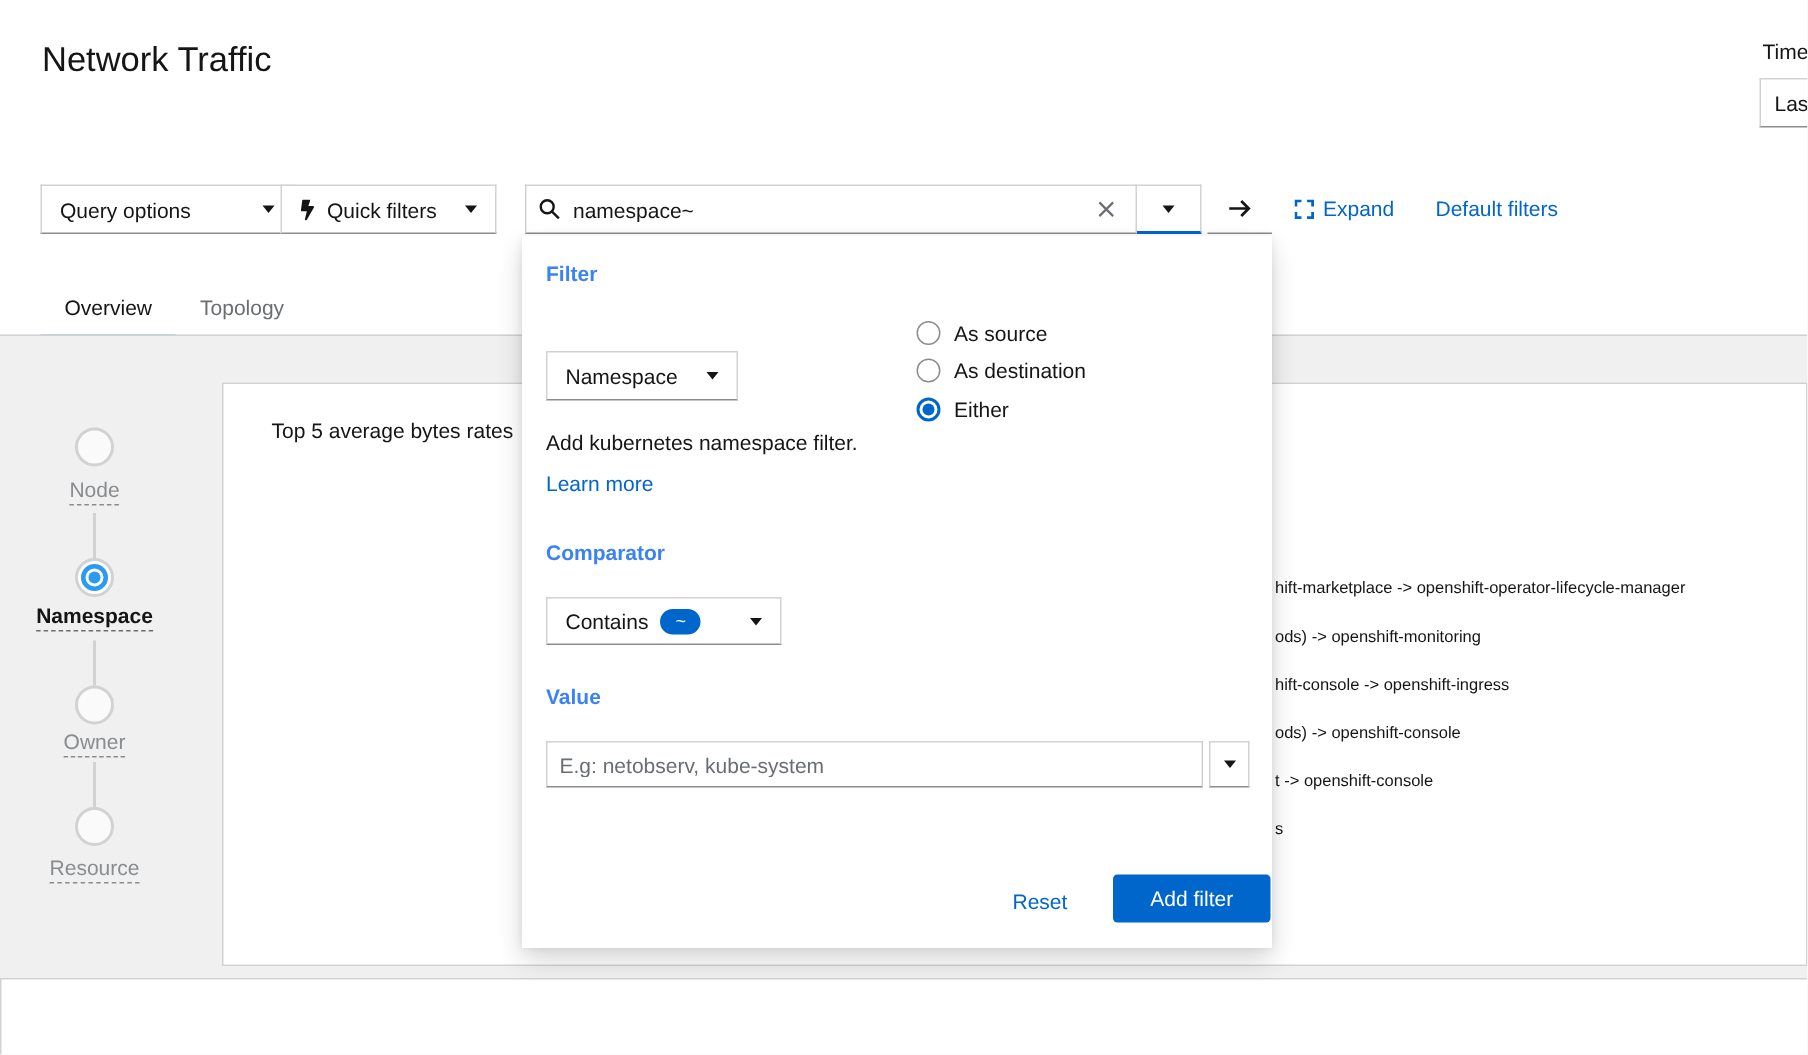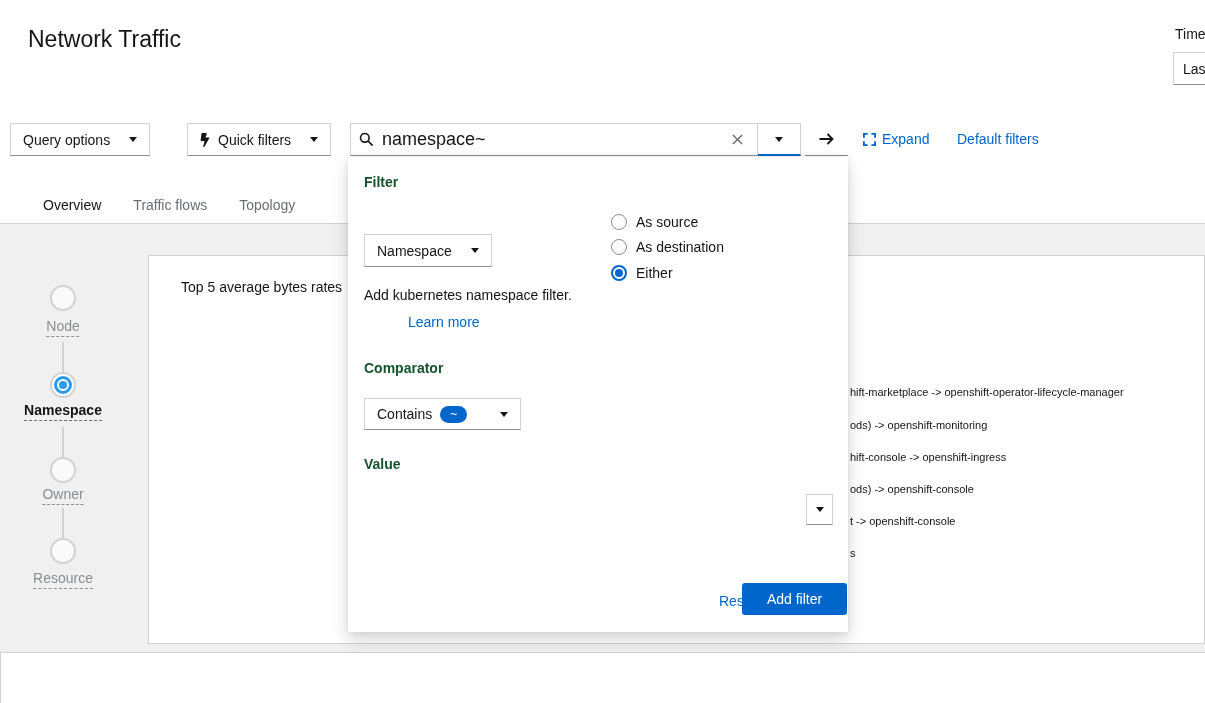--- a/index.html
+++ b/index.html
@@ -11,27 +11,27 @@
   .page-title { position:absolute; left:28px; top:26px; font-size:23px; font-weight:500; color:#151515;text-align:right; }
   .time-label { position:absolute; left:1175px; top:26px; font-size:14px; color:#151515; }
   .time-select { position:absolute; left:1173px; top:52px; width:110px; height:33px; background:#fff;
     border:1px solid #d2d2d2; border-bottom-color:#8a8d90; display:flex; align-items:center; padding:0 9px; cursor:pointer; }
 
   
   .select-box { position:absolute; top:123px; height:33px; background:#fff; border:1px solid #d2d2d2;
     border-bottom-color:#8a8d90; display:flex; align-items:center; padding:0 12px; gap:8px; cursor:pointer; }
   .select-box .grow { flex:1; }
   .caret { width:0; height:0; border-left:4px solid transparent; border-right:4px solid transparent; border-top:5px solid #151515; }
-  .qo { left:10px; width:140px; }
+  .qo { left:27px; width:169px; }
   .qf { left:187px; width:144px; justify-content:flex-start; }
   .qf .caret { margin-left:auto; }
 
   .search-box { position:absolute; left:350px; top:123px; width:408px; height:33px; background:#fff;
     border:1px solid #d2d2d2; border-bottom-color:#8a8d90; display:flex; align-items:center; padding:0 8px; gap:8px; }
-  .search-box input { border:none; outline:none; flex:1; font-size:18px; color:#151515; font-family:inherit; background:transparent; }
+  .search-box input { border:none; outline:none; flex:1; font-size:14px; color:#151515; font-family:inherit; background:transparent; }
   .icon-btn { background:none; border:none; cursor:pointer; display:flex; align-items:center; padding:2px 6px; }
   .search-caret-btn { position:absolute; left:758px; top:123px; width:43px; height:33px; background:#fff;
     border:1px solid #d2d2d2; border-left:none; border-bottom:2px solid #0066cc; display:flex; align-items:center; justify-content:center; cursor:pointer; }
   .search-go-btn { position:absolute; left:805px; top:123px; width:43px; height:33px; background:#fff;
     border:none; border-bottom:1px solid #8a8d90; display:flex; align-items:center; justify-content:center; cursor:pointer; }
   .link-btn { background:none; border:none; color:#0066cc; font-size:14px; cursor:pointer; font-family:inherit; display:flex; align-items:center; gap:6px; }
   .expand-btn { position:absolute; left:863px; top:131px; }
   .default-filters-btn { position:absolute; left:957px; top:131px;align-items:center; }
 
   
@@ -60,29 +60,29 @@
   .legend-line { position:absolute; left:701px; font-size:11px; color:#151515; white-space:nowrap; cursor:pointer; }
 
   
   .summary-bar { position:absolute; left:0; top:652px; width:1205px; height:51px; background:#fff;
     border-top:1px solid #d2d2d2; border-left:1px solid #d2d2d2; z-index:5; }
   .s-icon { display:flex; align-items:center; }
 
   
   .filter-popup { position:absolute; left:348px; top:157px; width:500px; height:475px; background:#fff; z-index:10;
     box-shadow:0 8px 16px rgba(3,3,3,0.16), 0 0 6px rgba(3,3,3,0.08); }
-  .fp-heading { position:absolute; font-size:14px; font-weight:700; color:#14532d; }
+  .fp-heading { position:absolute; font-size:14px; font-weight:700; color:#3b82f6; }
   .fp-select { position:absolute; background:#fff; border:1px solid #d2d2d2; border-bottom-color:#8a8d90;
     display:flex; align-items:center; padding:0 12px; gap:8px; cursor:pointer; }
   .fp-radio-row { position:absolute; left:263px; display:flex; align-items:center; gap:9px; cursor:pointer; }
   .radio { width:16px; height:16px; border-radius:50%; border:1px solid #8a8d90; background:#fff; flex:0 0 auto; }
   .radio.checked { border:2px solid #0066cc; display:flex; align-items:center; justify-content:center; }
   .radio.checked::after { content:""; width:8px; height:8px; border-radius:50%; background:#0066cc; }
   .fp-text { position:absolute; font-size:14px; color:#151515; }
-  .fp-link { position:absolute; font-size:14px; color:#0066cc; cursor:pointer; background:none; border:none; font-family:inherit;margin-left:44px; }
+  .fp-link { position:absolute; font-size:14px; color:#0066cc; cursor:pointer; background:none; border:none; font-family:inherit; }
   .comp-badge { background:#0066cc; color:#fff; border-radius:9px; padding:2px 10px; font-size:12px; line-height:13px; }
   .value-input { position:absolute; left:16px; top:337px; width:438px; height:31px; border:1px solid #d2d2d2;
     border-bottom-color:#8a8d90; padding:0 8px; font-size:14px; font-family:inherit; color:#151515; outline:none; }
   .value-input::placeholder { color:#6a6e73; }
   .value-caret-btn { position:absolute; left:458px; top:337px; width:27px; height:31px; background:#fff;
     border:1px solid #d2d2d2; border-bottom-color:#8a8d90; display:flex; align-items:center; justify-content:center; cursor:pointer; }
   .reset-btn { position:absolute; left:327px; top:436px; }
   .add-filter-btn { position:absolute; left:394px; top:426px; width:105px; height:32px; background:#0066cc; color:#fff;
     border:none; border-radius:3px; font-size:14px; font-family:inherit; cursor:pointer; }
 </style>
@@ -142,21 +142,20 @@
         </svg>
     </span>
     <span>Expand</span>
   </button>
   <button class="link-btn default-filters-btn">
     <span>Default filters</span>
   </button>
 
   <div class="tabs">
     <div class="tab active">Overview</div>
-    <div class="tab">Traffic flows</div>
     <div class="tab">Topology</div>
   </div>
 
   <div class="content-bg"></div>
 
   <div class="stepper">
     <div class="step-circle" style="top:285px"></div>
     <div class="step-label" style="top:318px">Node</div>
     <div class="step-line" style="top:342px"></div>
 
@@ -222,20 +221,21 @@
     <button class="fp-link" style="left:16px; top:157px">Learn more</button>
 
     <div class="fp-heading" style="left:16px; top:203px">Comparator</div>
     <div class="fp-select" style="left:16px; top:241px; width:157px; height:32px">
       <span>Contains</span>
       <span class="comp-badge">~</span>
       <span class="caret" style="margin-left:auto"></span>
     </div>
 
     <div class="fp-heading" style="left:16px; top:299px">Value</div>
+    <input class="value-input" type="text" placeholder="E.g: netobserv, kube-system" style="">
     <button class="value-caret-btn">
       <span class="caret"></span>
     </button>
 
     <button class="fp-link reset-btn">Reset</button>
     <button class="add-filter-btn">Add filter</button>
   </div>
 
 </div>
 

